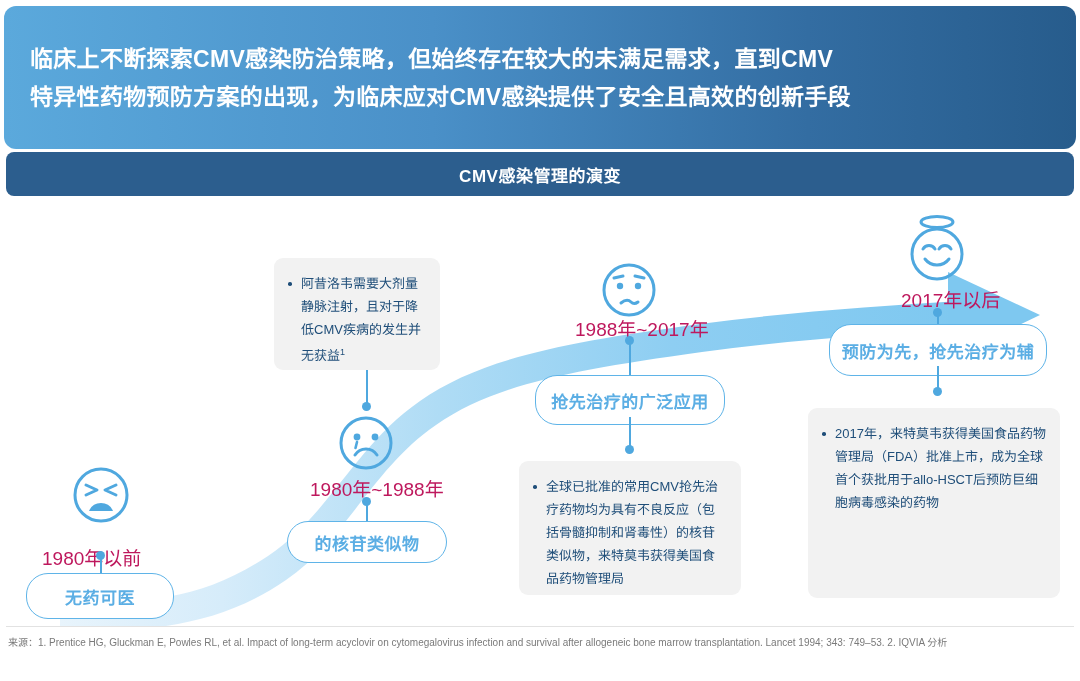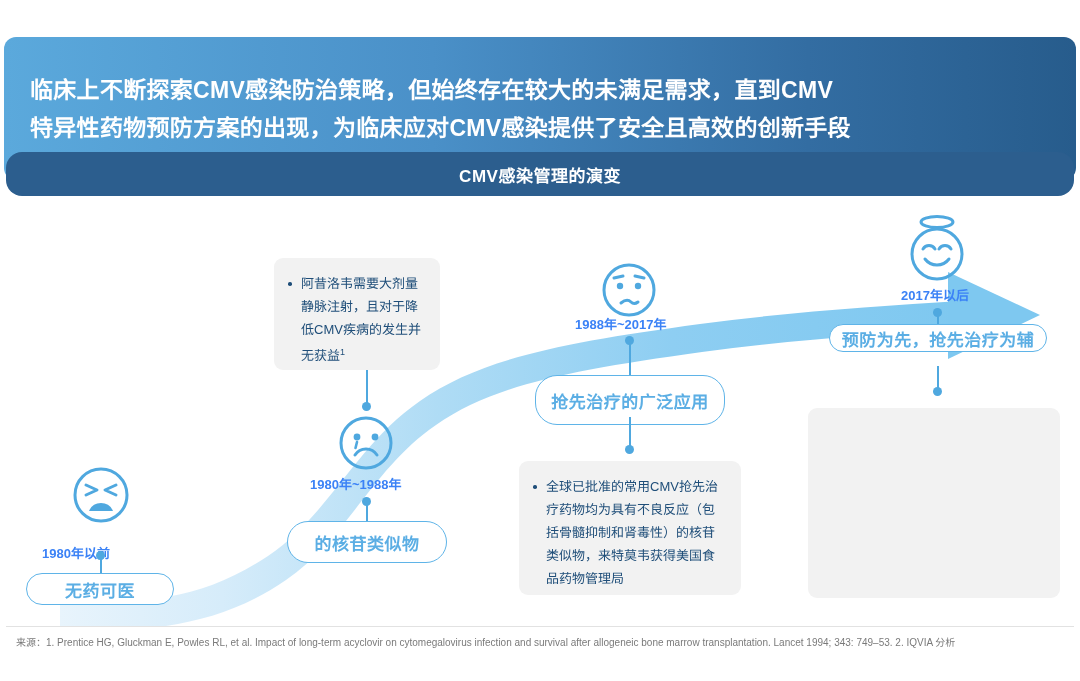--- a/index.html
+++ b/index.html
@@ -20,40 +20,39 @@
     position: absolute;
     left: 4px;
     top: 6px;
     width: 1072px;
     height: 143px;
     border-radius: 12px;
     background: linear-gradient(90deg, #5BA9DC 0%, #4A90C8 40%, #336DA2 75%, #275C8C 100%);
     box-sizing: border-box;
     display: flex;
     align-items: center;
-    margin-top: 31px;
   }
   #banner-text {
     color: #ffffff;
     font-size: 23px;
     font-weight: bold;
     line-height: 38px;
     padding: 0 26px;
     letter-spacing: 0.3px;
     white-space: pre-line;
   }
 
   
   #section-header {
     position: absolute;
     left: 6px;
     top: 152px;
     width: 1068px;
     height: 44px;
-    border-radius: 16px;
+    border-radius: 8px;
     background: #2C5E8E;
     display: flex;
     align-items: center;
     justify-content: center;
   }
   #section-header-title {
     color: #ffffff;
     font-size: 17px;
     font-weight: bold;
     letter-spacing: 0.5px;
@@ -71,23 +70,23 @@
 
   
   .node { position: absolute; }
 
   
   .face { position: absolute; }
 
   
   .period-label {
     position: absolute;
-    font-size: 13px;
-    font-weight: bold;
-    color: #3b82f6;
+    font-size: 19px;
+    font-weight: normal;
+    color: #be185d;
     white-space: nowrap;
   }
 
   
   .stem {
     position: absolute;
     width: 2px;
     background: #4FA8DF;
   }
   .dot {
@@ -158,21 +157,20 @@
     background: #E2E2E2;
   }
   #footer-source {
     position: absolute;
     left: 8px;
     top: 636px;
     width: 1064px;
     font-size: 10px;
     color: #7A7A7A;
     line-height: 14px;
-    margin-left: 8px;
   }
 </style>
 </head>
 <body>
 
 <div id="banner">
   <div id="banner-text">临床上不断探索CMV感染防治策略，但始终存在较大的未满足需求，直到CMV
 特异性药物预防方案的出现，为临床应对CMV感染提供了安全且高效的创新手段</div>
 </div>
 
@@ -208,21 +206,21 @@
 <div class="node">
   <svg class="face" style="left:72px; top:466px;" width="58" height="58" viewBox="0 0 58 58">
     <circle cx="29" cy="29" r="26" fill="none" stroke="#4FA8DF" stroke-width="3"></circle>
     <path d="M14 19 L25 24 L14 29" fill="none" stroke="#4FA8DF" stroke-width="3" stroke-linecap="round" stroke-linejoin="round"></path>
     <path d="M44 19 L33 24 L44 29" fill="none" stroke="#4FA8DF" stroke-width="3" stroke-linecap="round" stroke-linejoin="round"></path>
     <path d="M17 45 A13 13 0 0 1 41 45 Z" fill="#4FA8DF"></path>
   </svg>
   <div class="period-label" style="left:42px; top:527px;margin-top:16px;">1980年以前</div>
   <div class="dot" style="left:96px; top:551px;"></div>
   <div class="stem" style="left:100px; top:556px; height:22px;"></div>
-  <div class="pill" style="left:26px; top:573px; width:148px; height:32px;">无药可医</div>
+  <div class="pill" style="left:26px; top:573px; width:148px; height:46px;">无药可医</div>
 </div>
 
 <div class="node">
   <div class="card" style="left:274px; top:258px; width:166px; height:112px;">
     <ul>
       <li><span>阿昔洛韦需要大剂量静脉注射，且对于降低CMV疾病的发生并无获益</span><span class="sup">1</span></li>
     </ul>
   </div>
   <div class="stem" style="left:366px; top:370px; height:36px;"></div>
   <div class="dot" style="left:362px; top:402px;"></div>
@@ -266,23 +264,24 @@
   <svg class="face" style="left:906px; top:213px;" width="62" height="68" viewBox="0 0 62 68">
     <ellipse cx="31" cy="9" rx="16" ry="5.5" fill="none" stroke="#4FA8DF" stroke-width="3"></ellipse>
     <circle cx="31" cy="41" r="25" fill="none" stroke="#4FA8DF" stroke-width="3"></circle>
     <path d="M17 36 A7 7 0 0 1 29 36" fill="none" stroke="#4FA8DF" stroke-width="3" stroke-linecap="round"></path>
     <path d="M33 36 A7 7 0 0 1 45 36" fill="none" stroke="#4FA8DF" stroke-width="3" stroke-linecap="round"></path>
     <path d="M19 46 A15 15 0 0 0 43 46" fill="none" stroke="#4FA8DF" stroke-width="3" stroke-linecap="round"></path>
   </svg>
   <div class="period-label" style="left:901px; top:285px;">2017年以后</div>
   <div class="dot" style="left:933px; top:308px;"></div>
   <div class="stem" style="left:937px; top:313px; height:16px;"></div>
-  <div class="pill" style="left:829px; top:324px; width:218px; height:28px;">预防为先，抢先治疗为辅</div>
+  <div class="pill" style="left:829px; top:324px; width:218px; height:52px;">预防为先，抢先治疗为辅</div>
   <div class="stem" style="left:937px; top:366px; height:24px;"></div>
   <div class="dot" style="left:933px; top:387px;"></div>
   <div class="card" style="left:808px; top:408px; width:252px; height:190px;">
     <ul>
+      <li>2017年，来特莫韦获得美国食品药物管理局（FDA）批准上市，成为全球首个获批用于allo-HSCT后预防巨细胞病毒感染的药物</li>
     </ul>
   </div>
 </div>
 
 <div id="footer-divider"></div>
 <div id="footer-source">来源：1. Prentice HG, Gluckman E, Powles RL, et al. Impact of long-term acyclovir on cytomegalovirus infection and survival after allogeneic bone marrow transplantation. Lancet 1994; 343: 749–53. 2. IQVIA 分析</div>
 
 </body></html>

